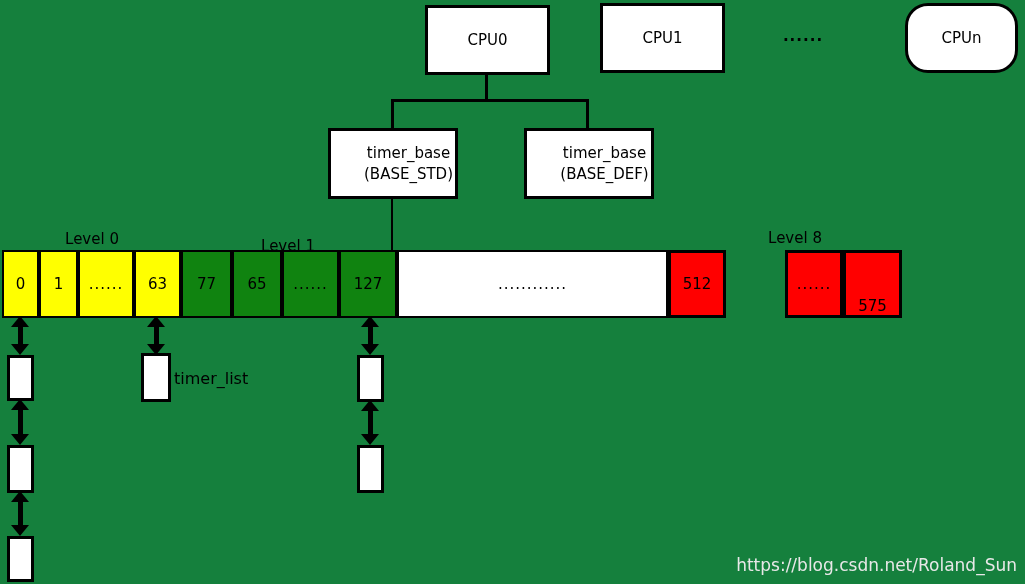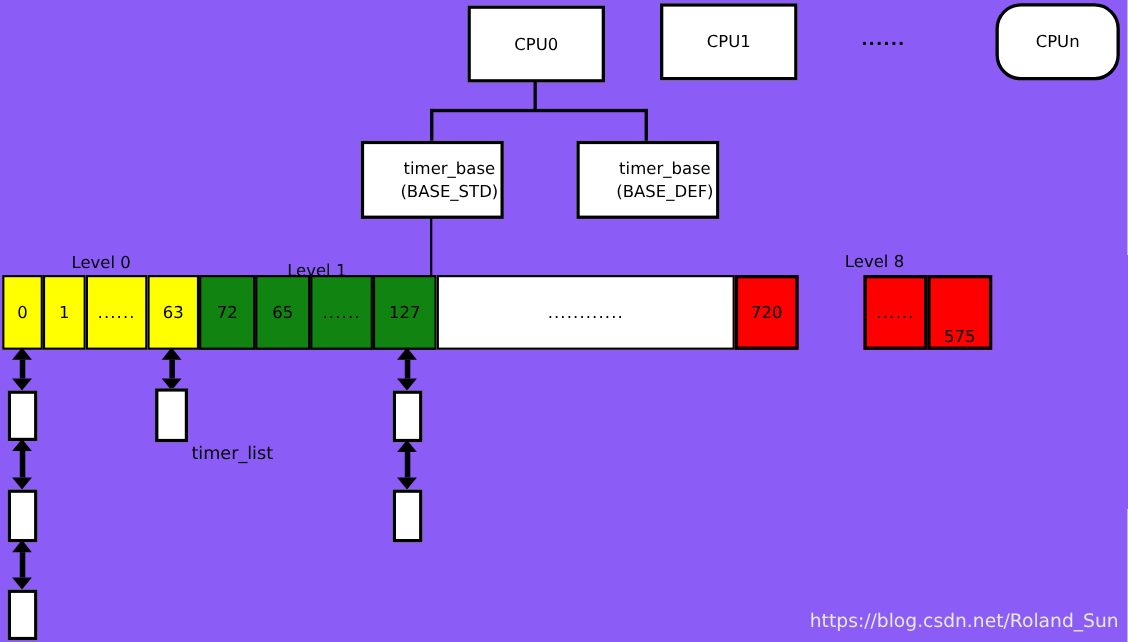--- a/index.html
+++ b/index.html
@@ -1,19 +1,19 @@
 <!DOCTYPE html>
 <html><head>
 <meta charset="utf-8">
 <style>
   html,body{margin:0;padding:0;background:#fff;}
   #stage{
     position:relative;
     width:1025px;height:584px;
-    background:#8b5cf6;
+    background:#15803d;
     font-family:"DejaVu Sans","Liberation Sans",sans-serif;
     color:#000;
     overflow:hidden;
   }
   .box{
     position:absolute;
     border:3px solid #000;
     background:#fff;
     box-sizing:border-box;
     display:flex;align-items:center;justify-content:center;
@@ -111,36 +111,36 @@
   <div class="cell c-yellow" style="left:39px;width:39px;">
       <span>1</span>
     </div>
   <div class="cell c-yellow" style="left:78px;width:56px;">
       <span class="dots">......</span>
     </div>
   <div class="cell c-yellow" style="left:134px;width:47px;">
       <span>63</span>
     </div>
   <div class="cell c-green" style="left:181px;width:51px;">
-      <span>72</span>
+      <span>77</span>
     </div>
   <div class="cell c-green" style="left:232px;width:50px;">
       <span>65</span>
     </div>
   <div class="cell c-green" style="left:282px;width:57px;">
       <span class="dots">......</span>
     </div>
   <div class="cell c-green" style="left:339px;width:58px;">
       <span>127</span>
     </div>
   <div class="cell c-white" style="left:397px;width:271px;">
       <span class="dots">............</span>
     </div>
   <div class="cell c-red" style="left:668px;width:58px;">
-      <span>720</span>
+      <span>512</span>
     </div>
   <div class="cell c-red" style="left:785px;width:58px;">
       <span class="dots">......</span>
     </div>
   <div class="cell c-red" style="left:843px;width:59px;align-items:flex-end;">
       <span>575</span>
     </div>
 
   <div class="dbl-arrow" style="left:11px;top:316px;height:39px;">
       <span class="head-up"></span>
@@ -160,21 +160,21 @@
       <span class="head-down"></span>
     </div>
   <div class="tnode" style="left:7px;top:536px;width:27px;height:46px;"></div>
 
   <div class="dbl-arrow" style="left:147px;top:316px;height:39px;">
       <span class="head-up"></span>
       <span class="shaft"></span>
       <span class="head-down"></span>
     </div>
   <div class="tnode" style="left:141px;top:353px;width:30px;height:49px;"></div>
-  <div class="tl-label" style="left:174px;top:369px;margin-top:33px;">timer_list</div>
+  <div class="tl-label" style="left:174px;top:369px;">timer_list</div>
 
   <div class="dbl-arrow" style="left:361px;top:316px;height:39px;">
       <span class="head-up"></span>
       <span class="shaft"></span>
       <span class="head-down"></span>
     </div>
   <div class="tnode" style="left:357px;top:355px;width:27px;height:47px;"></div>
   <div class="dbl-arrow" style="left:361px;top:400px;height:45px;">
       <span class="head-up"></span>
       <span class="shaft"></span>

